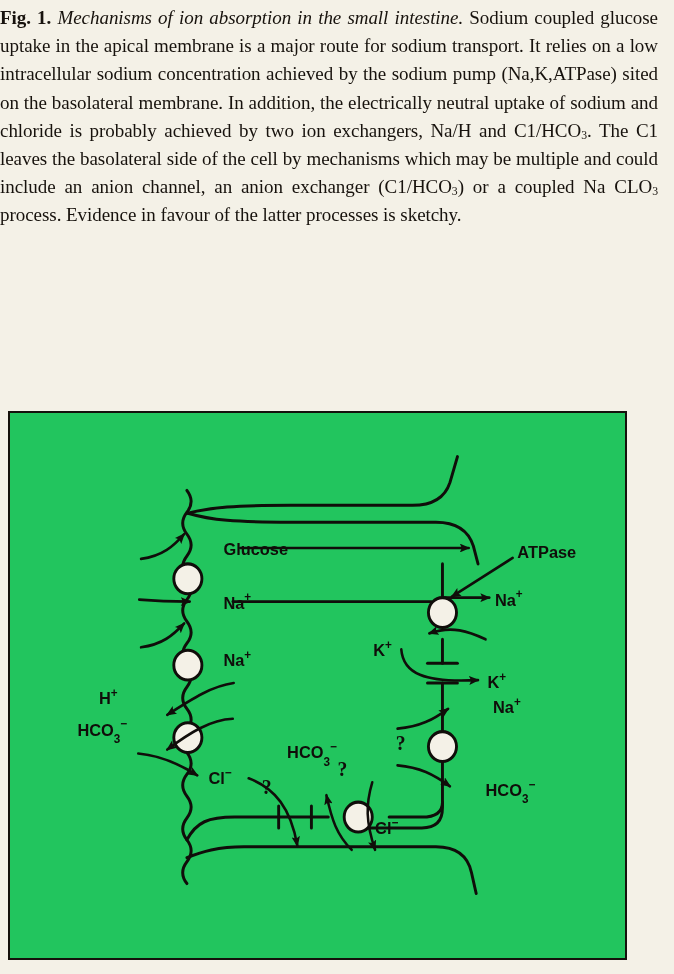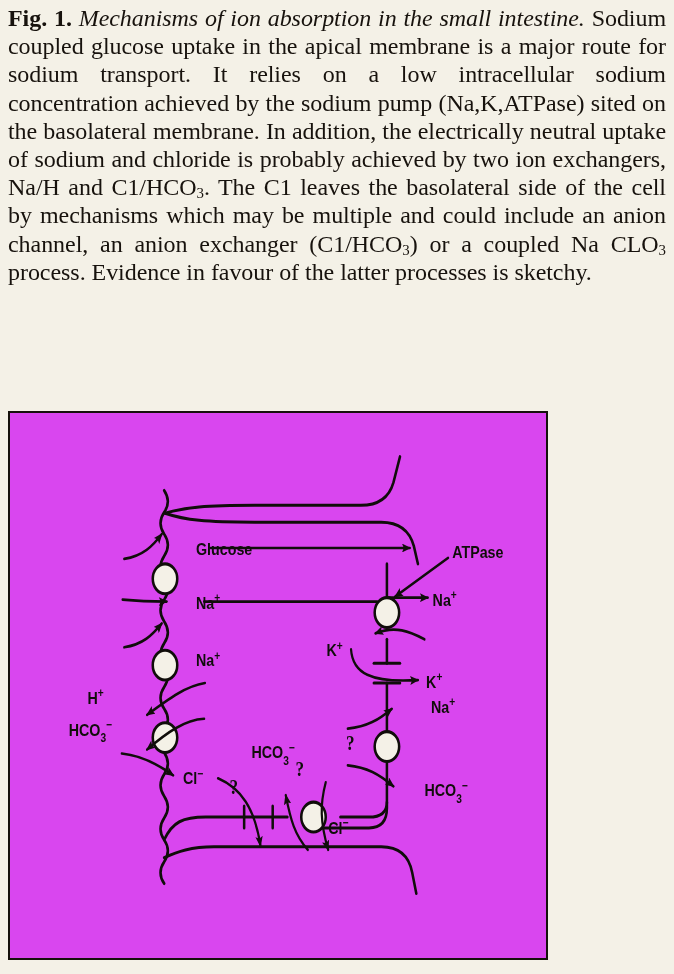--- a/index.html
+++ b/index.html
@@ -13,24 +13,24 @@
     height: 974px;
     background: #f4f1e7;
     overflow: hidden;
     font-family: "Liberation Serif", "DejaVu Serif", serif;
     color: #100d0a;
   }
 
   
   #caption {
     position: absolute;
-    left: 8px;
+    left: 0;
     top: 4px;
     width: 658px;
-    font-size: 24px;
+    font-size: 19px;
     line-height: 28.2px;
     text-align: justify;
     text-align-last: left;
     color: #17120d;
     letter-spacing: -0.05px;
   }
   #caption .figlabel {
     font-weight: bold;
   }
   #caption .figtitle {
@@ -40,24 +40,24 @@
     font-size: 0.62em;
     vertical-align: -0.18em;
     line-height: 0;
   }
 
   
   #figure-frame {
     position: absolute;
     left: 8px;
     top: 411px;
-    width: 540px;
+    width: 619px;
     height: 549px;
     border: 2.5px solid #15110c;
-    background: #d946ef;
+    background: #22c55e;
     box-sizing: border-box;
   }
   #diagram-svg {
     position: absolute;
     left: 0;
     top: 0;
     width: 100%;
     height: 100%;
     display: block;
   }

